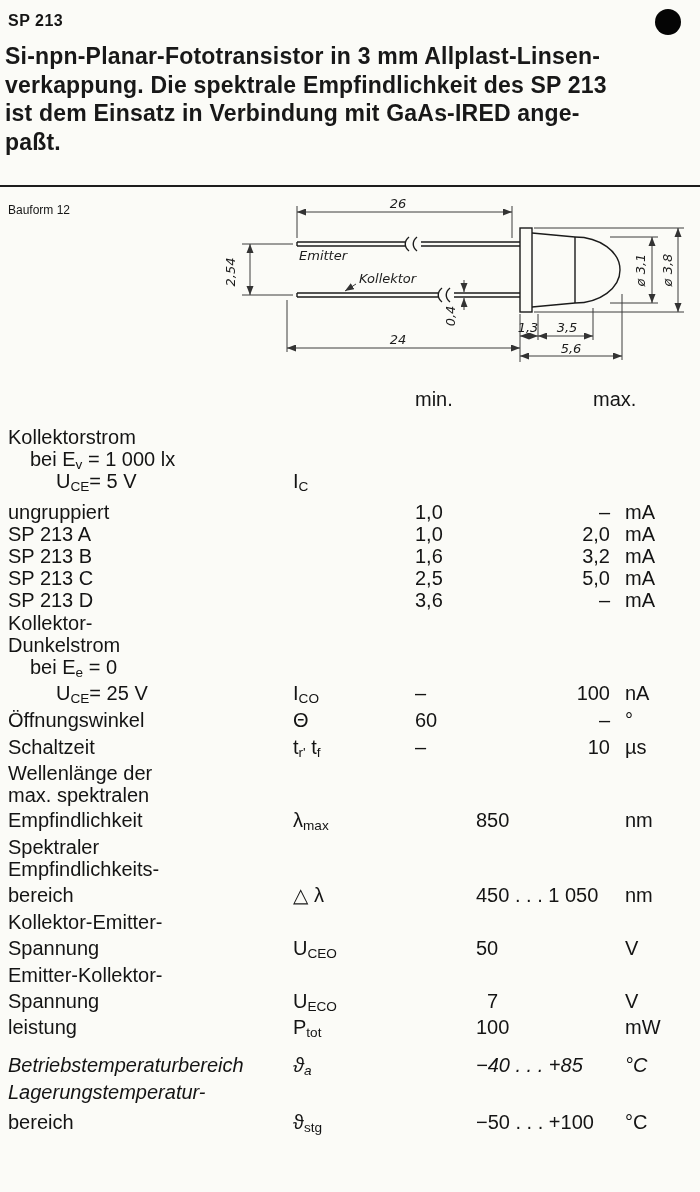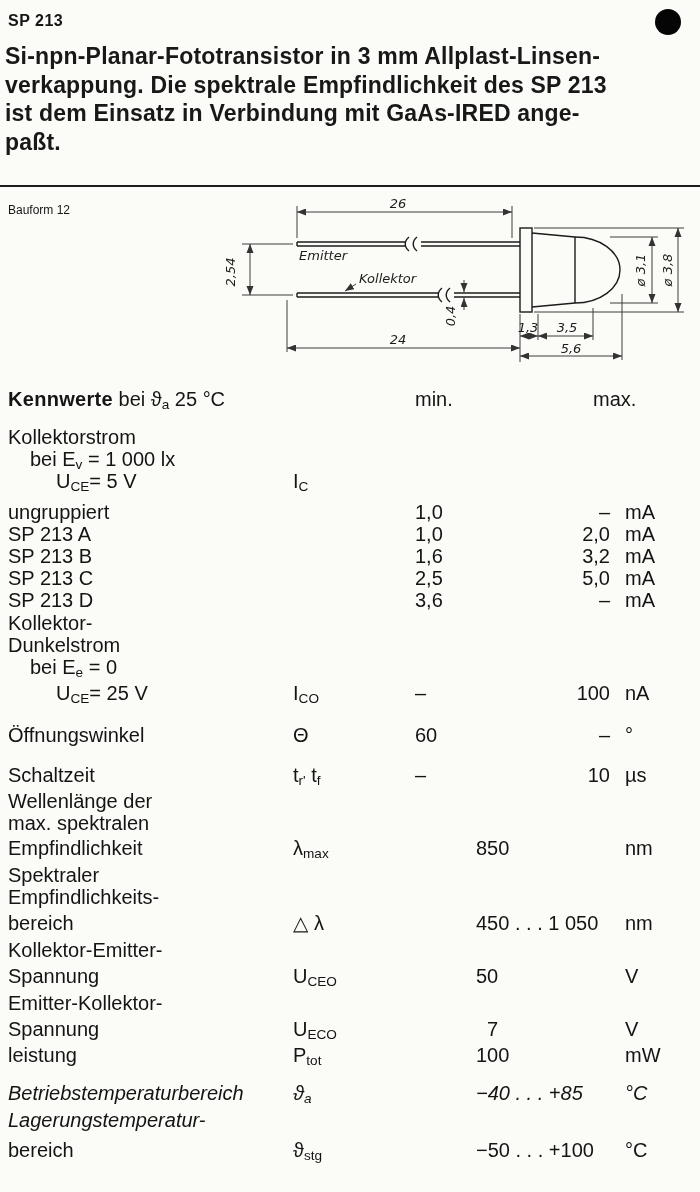--- a/index.html
+++ b/index.html
@@ -136,21 +136,20 @@
       <text class="dtxt" x="373" y="157" text-anchor="middle">5,6</text>
       <text class="dtxt" text-anchor="middle" transform="translate(257,120) rotate(-90)">0,4</text>
       <text class="dtxt" text-anchor="middle" transform="translate(447,74) rotate(-90)">ø 3,1</text>
       <text class="dtxt" text-anchor="middle" transform="translate(474,74) rotate(-90)">ø 3,8</text>
       <text class="dtxt" x="101" y="64">Emitter</text>
       <text class="dtxt" x="161" y="87">Kollektor</text>
     </g>
   </svg>
 
   <div id="table-header" class="abs">
-    <span id="th-title"><b>Kennwerte</b><span><span> bei ϑ</span><span class="sub">a</span><span> 25 °C</span></span></span>
     <span id="th-min">min.</span>
     <span id="th-max">max.</span>
   </div>
 
   <div id="rows" class="abs">
       <div class="trow">
         <span class="cell c-label"><span>Kollektorstrom</span></span>
       </div>
       <div class="trow">
         <span class="cell c-label ind1"><span>bei E</span><span class="sub">v</span><span> = 1 000 lx</span></span>
@@ -198,28 +197,28 @@
       <div class="trow">
         <span class="cell c-label ind1"><span>bei E</span><span class="sub">e</span><span> = 0</span></span>
       </div>
       <div class="trow" style="margin-top: 4px;">
         <span class="cell c-label ind2"><span>U</span><span class="sub">CE</span><span>= 25 V</span></span>
         <span class="cell c-sym"><span>I</span><span class="sub">CO</span></span>
         <span class="cell c-min">–</span>
         <span class="cell c-max">100</span>
         <span class="cell c-unit">nA</span>
       </div>
-      <div class="trow" style="margin-top: 20px;">
+      <div class="trow" style="margin-top: 5px;">
         <span class="cell c-label"><span>Öffnungswinkel</span></span>
         <span class="cell c-sym"><span>Θ</span></span>
         <span class="cell c-min">60</span>
         <span class="cell c-max">–</span>
         <span class="cell c-unit">°</span>
       </div>
-      <div class="trow" style="margin-top: 18px;">
+      <div class="trow" style="margin-top: 5px;">
         <span class="cell c-label"><span>Schaltzeit</span></span>
         <span class="cell c-sym"><span>t</span><span class="sub">r'</span><span> t</span><span class="sub">f</span></span>
         <span class="cell c-min">–</span>
         <span class="cell c-max">10</span>
         <span class="cell c-unit">µs</span>
       </div>
       <div class="trow" style="margin-top: 4px;">
         <span class="cell c-label"><span>Wellenlänge der</span></span>
       </div>
       <div class="trow">

